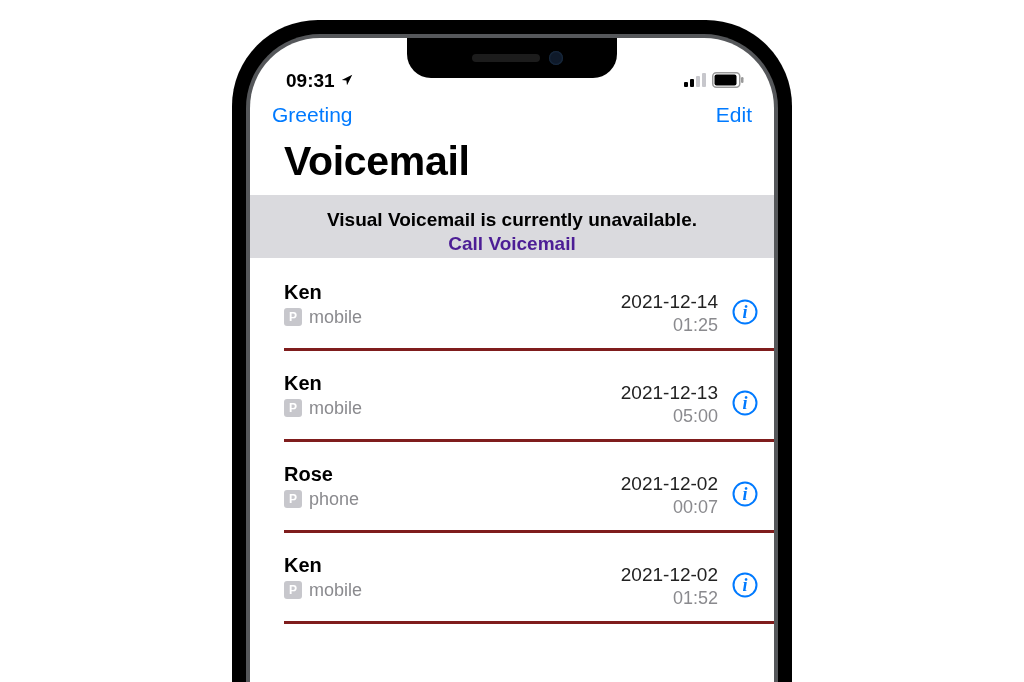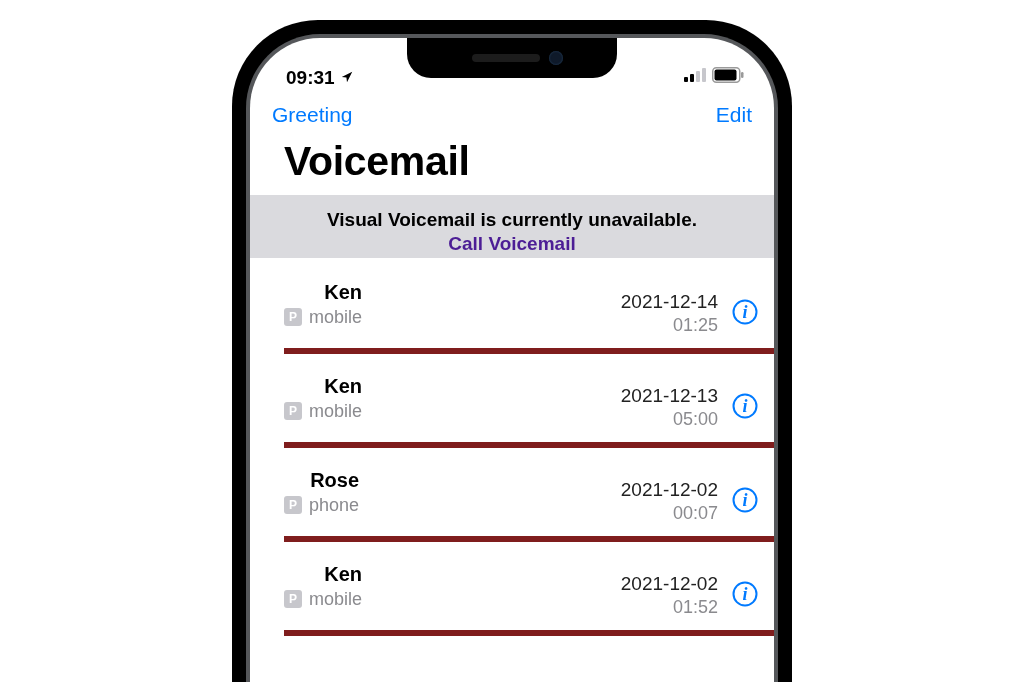--- a/index.html
+++ b/index.html
@@ -78,22 +78,22 @@
       border-radius: 50%;
       position: absolute;
       right: 54px;
       top: 13px;
       box-shadow: inset 0 0 2px #2a4a6a;
     }
 
     .status-bar {
       display: flex;
       justify-content: space-between;
-      align-items: flex-start;
-      padding: 29px 30px 0 36px;
+      align-items: flex-end;
+      padding: 21px 30px 0 36px;
       height: 54px;
     }
     .status-left {
       display: flex;
       align-items: center;
       gap: 5px;
       font-weight: 600;
       font-size: 19px;
     }
     .status-right {
@@ -143,23 +143,22 @@
       margin-top: 2px;
     }
 
     .list {
       padding: 0 0 0 34px;
     }
     .row {
       display: flex;
       align-items: center;
       justify-content: space-between;
-      border-bottom: 6px solid #7f1d1d;
+      border-bottom: 3px solid #7f1d1d;
       padding: 12px 16px 12px 0;
-      text-align: right;
     }
     .row:first-child {
       padding-top: 14px;
     }
     .row-left {
       display: flex;
       flex-direction: column;
       gap: 3px;
     }
     .caller-name {

